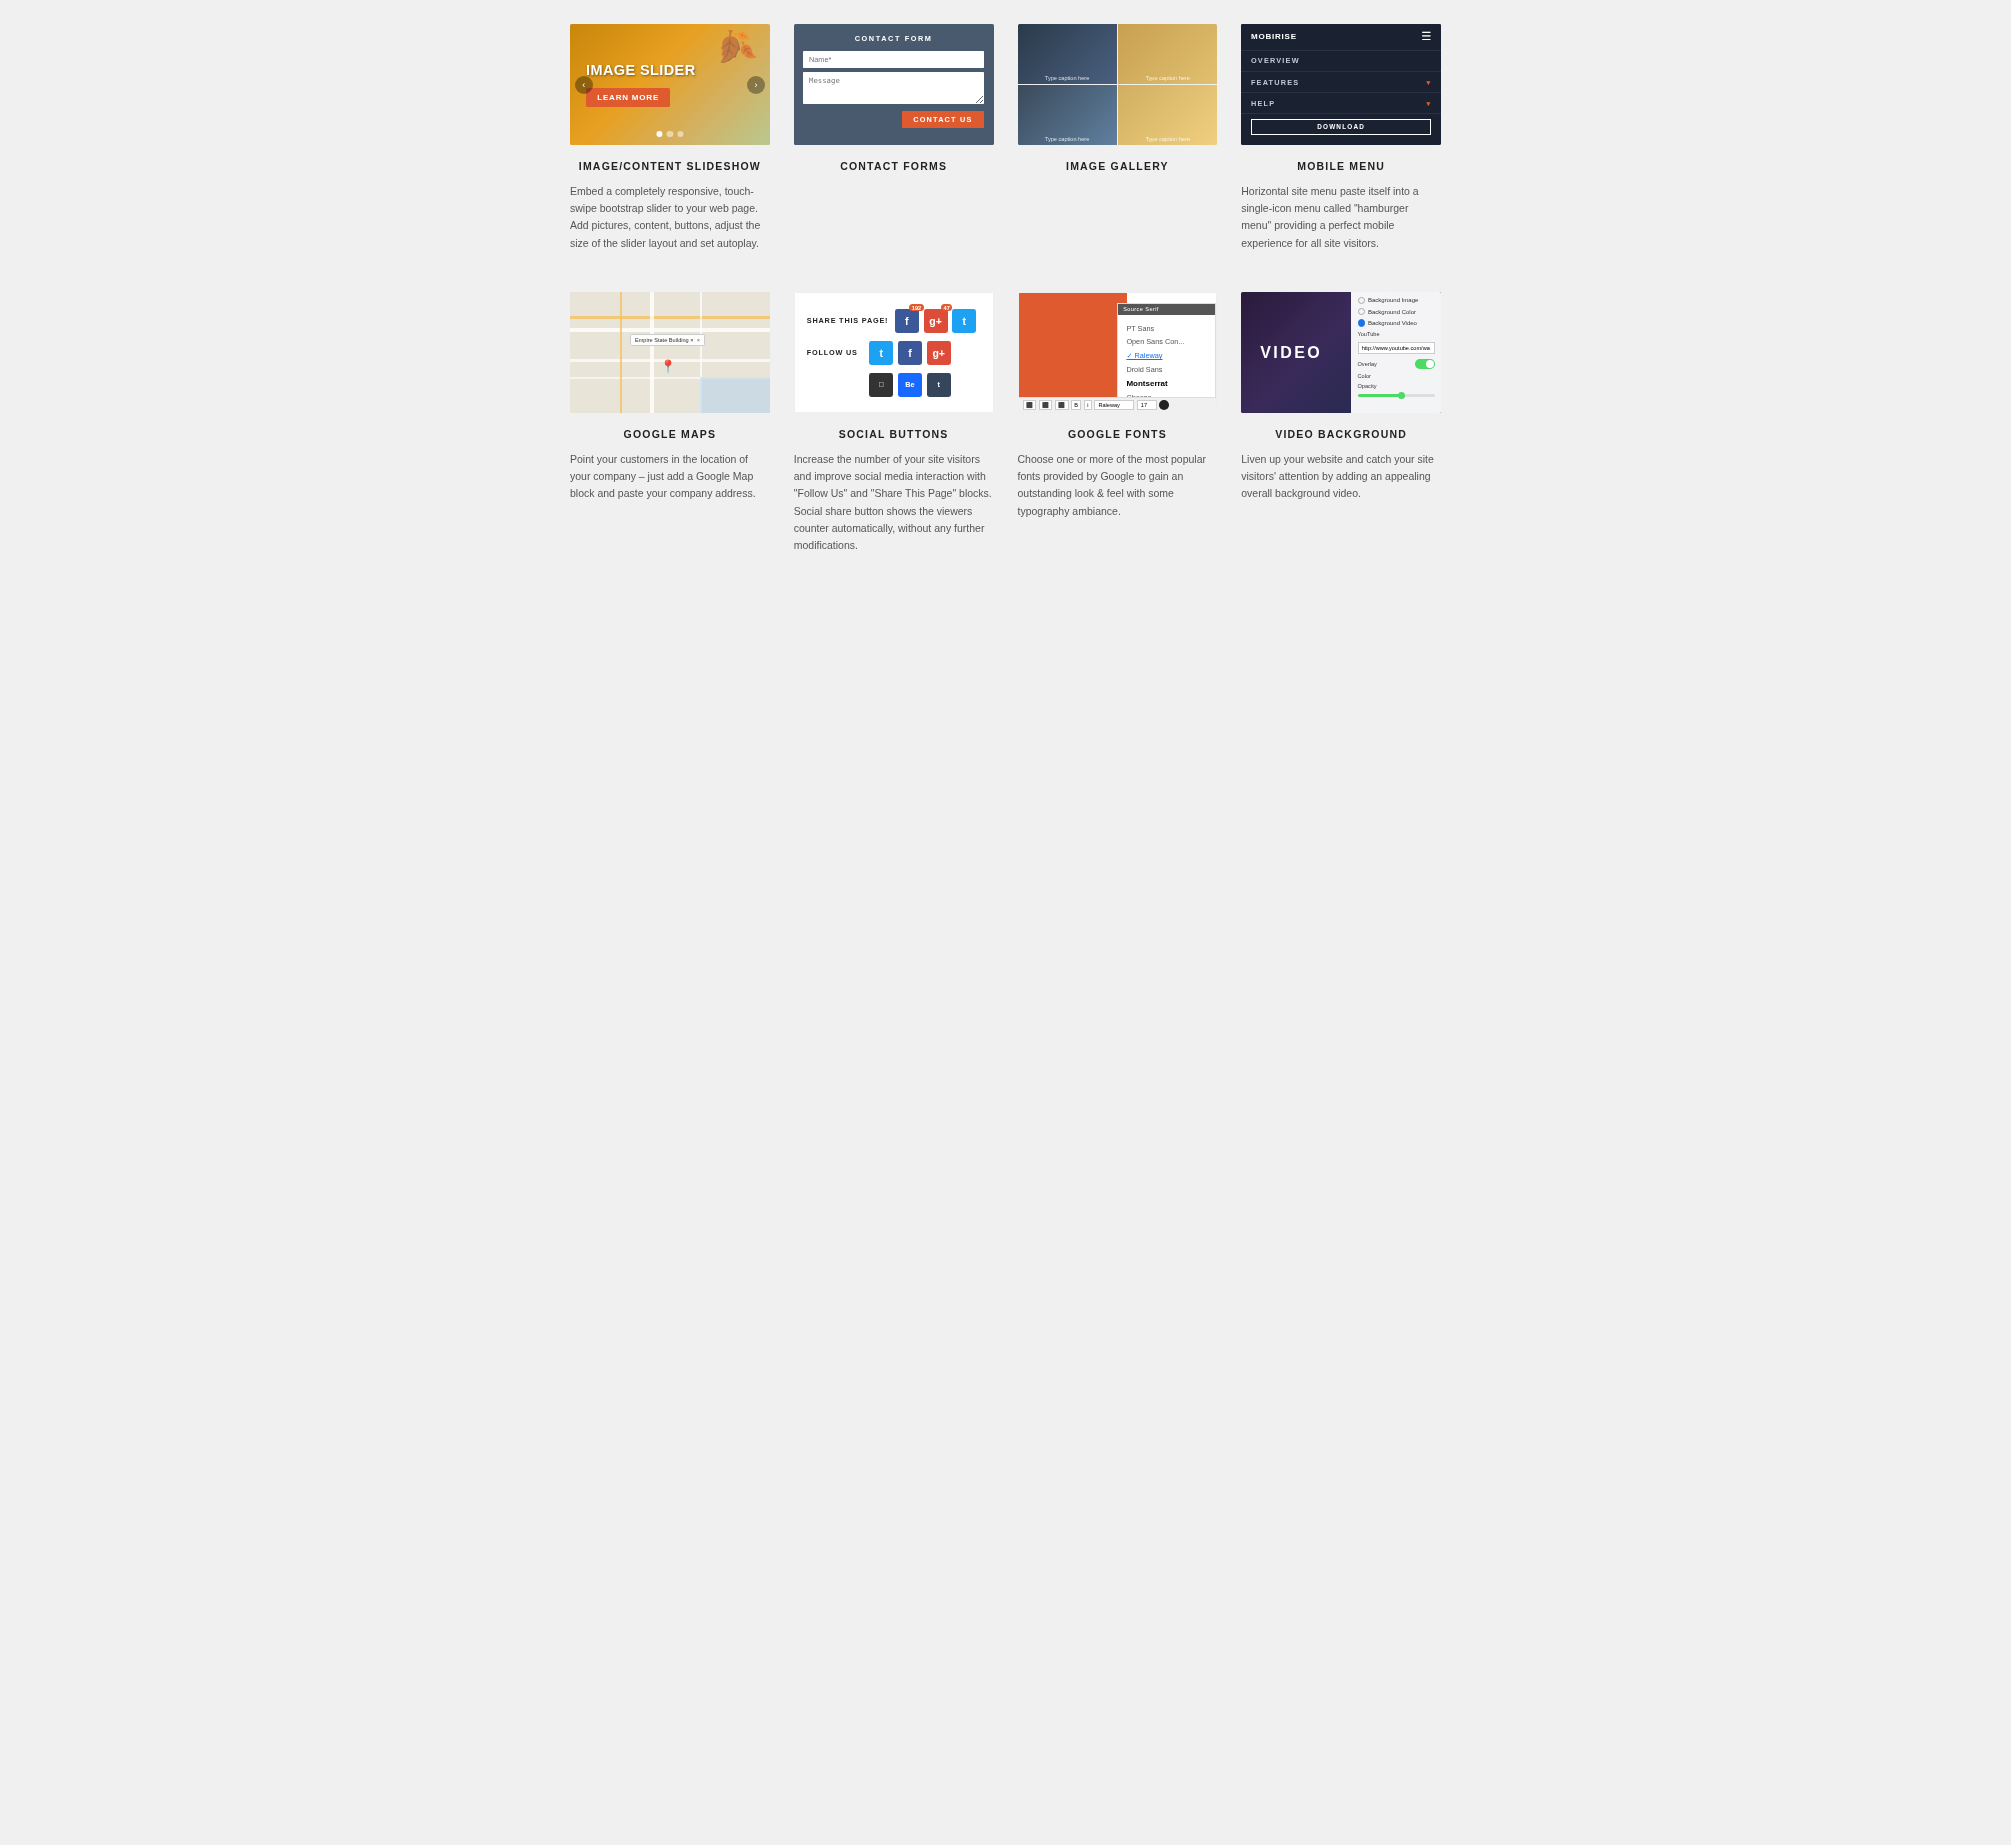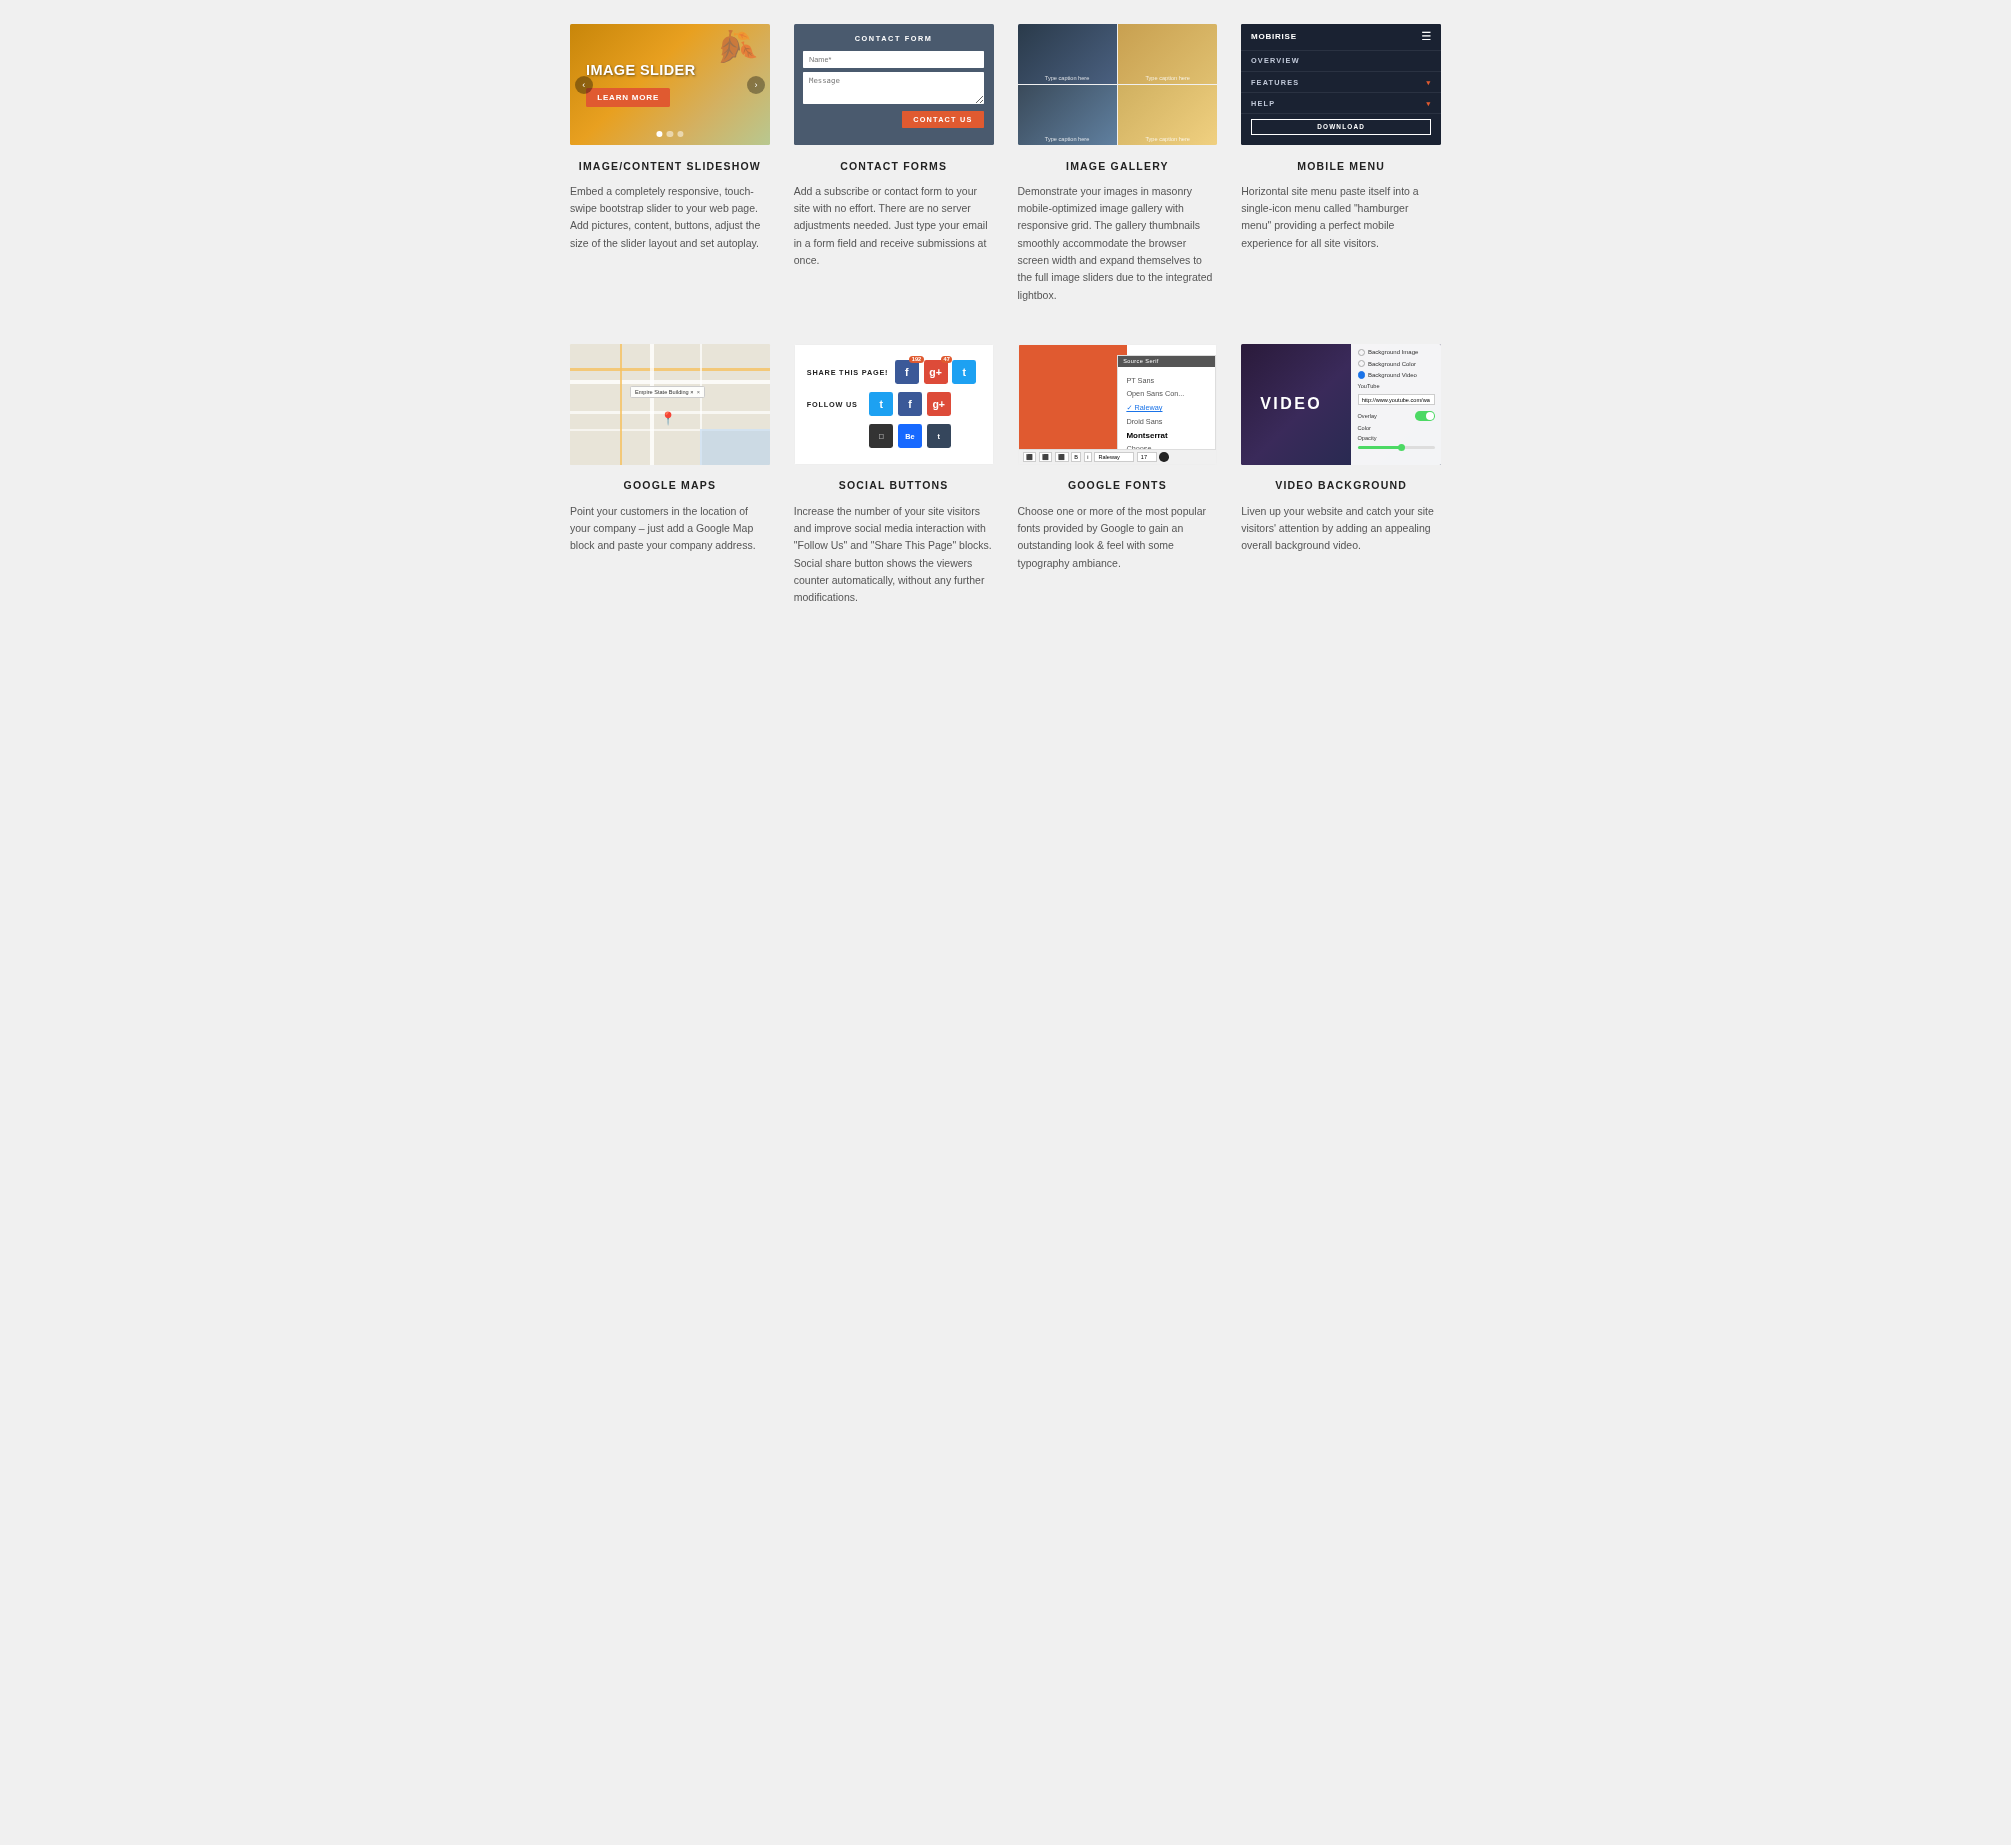--- a/index.html
+++ b/index.html
@@ -604,40 +604,38 @@
     <div class="card">
       <div class="card-image">
         <div class="contact-form-preview">
           <div class="cf-title">CONTACT FORM</div>
           <input class="cf-input" readonly="" placeholder="Name*" style="">
           <textarea class="cf-textarea" readonly="" placeholder="Message" style=""></textarea>
           <button class="cf-btn">CONTACT US</button>
         </div>
       </div>
       <div class="card-title">CONTACT FORMS</div>
-      <div class="card-desc">Add a subscribe or contact form to your site with no effort. There are no server adjustments needed. Just type your email in a form field and receive submissions at once.</div>
     </div>
 
     <div class="card">
       <div class="card-image gallery-preview">
         <div class="gallery-cell gallery-cell-1">
           <div class="gallery-caption">Type caption here</div>
         </div>
         <div class="gallery-cell gallery-cell-2">
           <div class="gallery-caption">Type caption here</div>
         </div>
         <div class="gallery-cell gallery-cell-3">
           <div class="gallery-caption">Type caption here</div>
         </div>
         <div class="gallery-cell gallery-cell-4">
           <div class="gallery-caption">Type caption here</div>
         </div>
       </div>
       <div class="card-title">IMAGE GALLERY</div>
-      <div class="card-desc">Demonstrate your images in masonry mobile-optimized image gallery with responsive grid. The gallery thumbnails smoothly accommodate the browser screen width and expand themselves to the full image sliders due to the integrated lightbox.</div>
     </div>
 
     <div class="card">
       <div class="card-image">
         <div class="mobile-menu-preview">
           <div class="mm-header">
             <span class="mm-brand">MOBIRISE</span>
             <span class="mm-hamburger">☰</span>
           </div>
           <div class="mm-nav-item">

